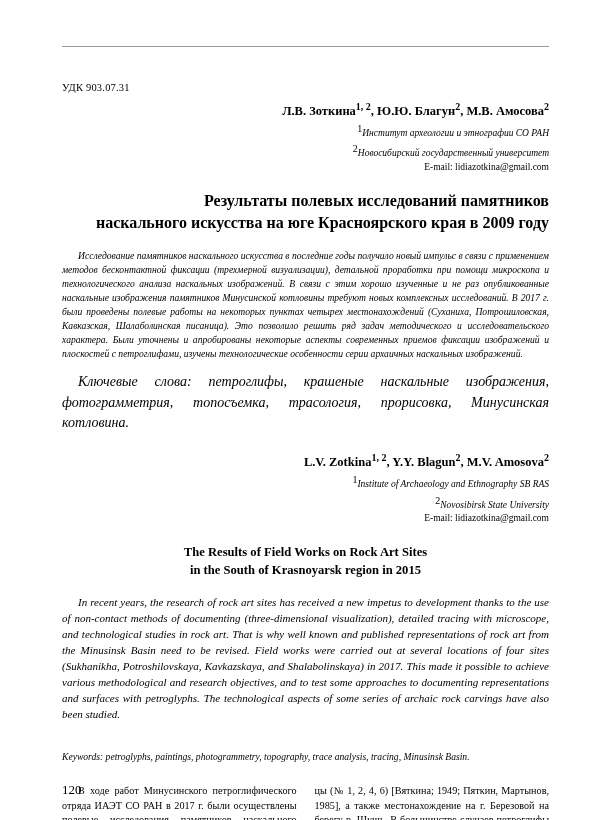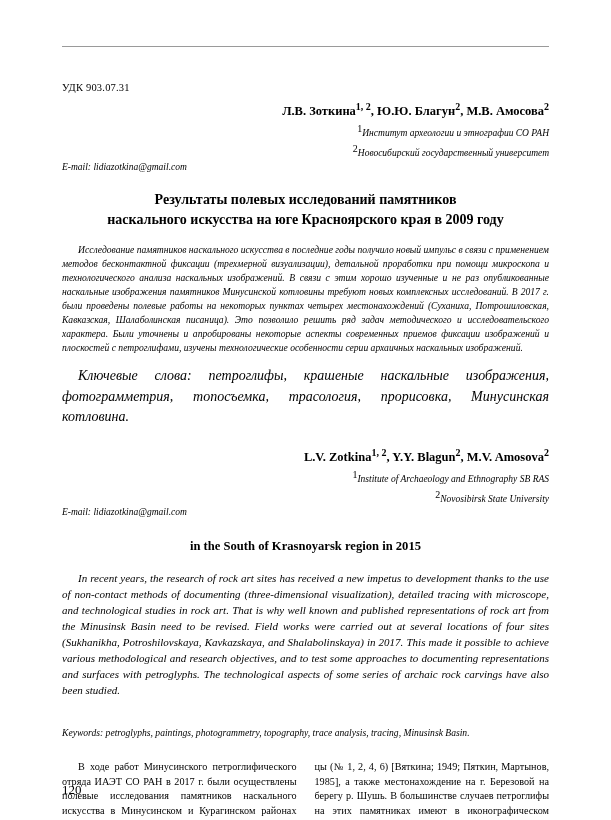--- a/index.html
+++ b/index.html
@@ -60,27 +60,27 @@
     font-size: 9.5px;
     font-style: italic;
     line-height: 1.38;
     margin-top: 2px;
   }
   .affil sup {
     font-style: normal;
     font-weight: normal;
   }
   .email {
+    text-align: right;
     font-size: 9.5px;
-    font-style: italic;
     line-height: 1.38;
   }
   .title {
-    text-align: center;
-    font-size: 14px;
+    text-align: right;
+    font-size: 16px;
     font-weight: bold;
     line-height: 1.42;
     margin-top: 16px;
     margin-bottom: 8px;
   }
   .abstract {
     margin-top: 14px;
     font-size: 9.6px;
     font-style: italic;
     text-align: justify;
@@ -170,20 +170,21 @@
     <div class="keywords">Ключевые слова: петроглифы, крашеные наскальные изображения, фотограмметрия, топосъемка, трасология, прорисовка, Минусинская котловина.</div>
 
     <div class="gap-en"></div>
 
     <div class="authors">L.V. Zotkina<sup>1, 2</sup>, Y.Y. Blagun<sup>2</sup>, M.V. Amosova<sup>2</sup></div>
     <div class="affil"><sup>1</sup>Institute of Archaeology and Ethnography SB RAS</div>
     <div class="affil"><sup>2</sup>Novosibirsk State University</div>
     <div class="email">E-mail: lidiazotkina@gmail.com</div>
 
     <div class="title-en">
+      <div>The Results of Field Works on Rock Art Sites</div>
       <div>in the South of Krasnoyarsk region in 2015</div>
     </div>
 
     <div class="abstract-en">In recent years, the research of rock art sites has received a new impetus to development thanks to the use of non-contact methods of documenting (three-dimensional visualization), detailed tracing with microscope, and technological studies in rock art. That is why well known and published representations of rock art from the Minusinsk Basin need to be revised. Field works were carried out at several locations of four sites (Sukhanikha, Potroshilovskaya, Kavkazskaya, and Shalabolinskaya) in 2017. This made it possible to achieve various methodological and research objectives, and to test some approaches to documenting representations and surfaces with petroglyphs. The technological aspects of some series of archaic rock carvings have also been studied.</div>
     <div class="keywords-en">Keywords: petroglyphs, paintings, photogrammetry, topography, trace analysis, tracing, Minusinsk Basin.</div>
 
     <div class="body-cols">
       <div class="col">
         <p>В ходе работ Минусинского петроглифического отряда ИАЭТ СО РАН в 2017 г. были осуществлены полевые исследования памятников наскального искусства в Минусинском и Курагинском районах Красноярского края. Обследованы такие местонахождения, как Суханиха I (береговые скальные обнажения) и Потрошиловская писаница (г. Моисеиха) [Миклашевич, 2009, с. 323], Кавказская писаница (пункты I–III) [Леонтьев, Боковенко, 1985, с. 82], некоторые участки Шалаболинской писани-</p>
       </div>

